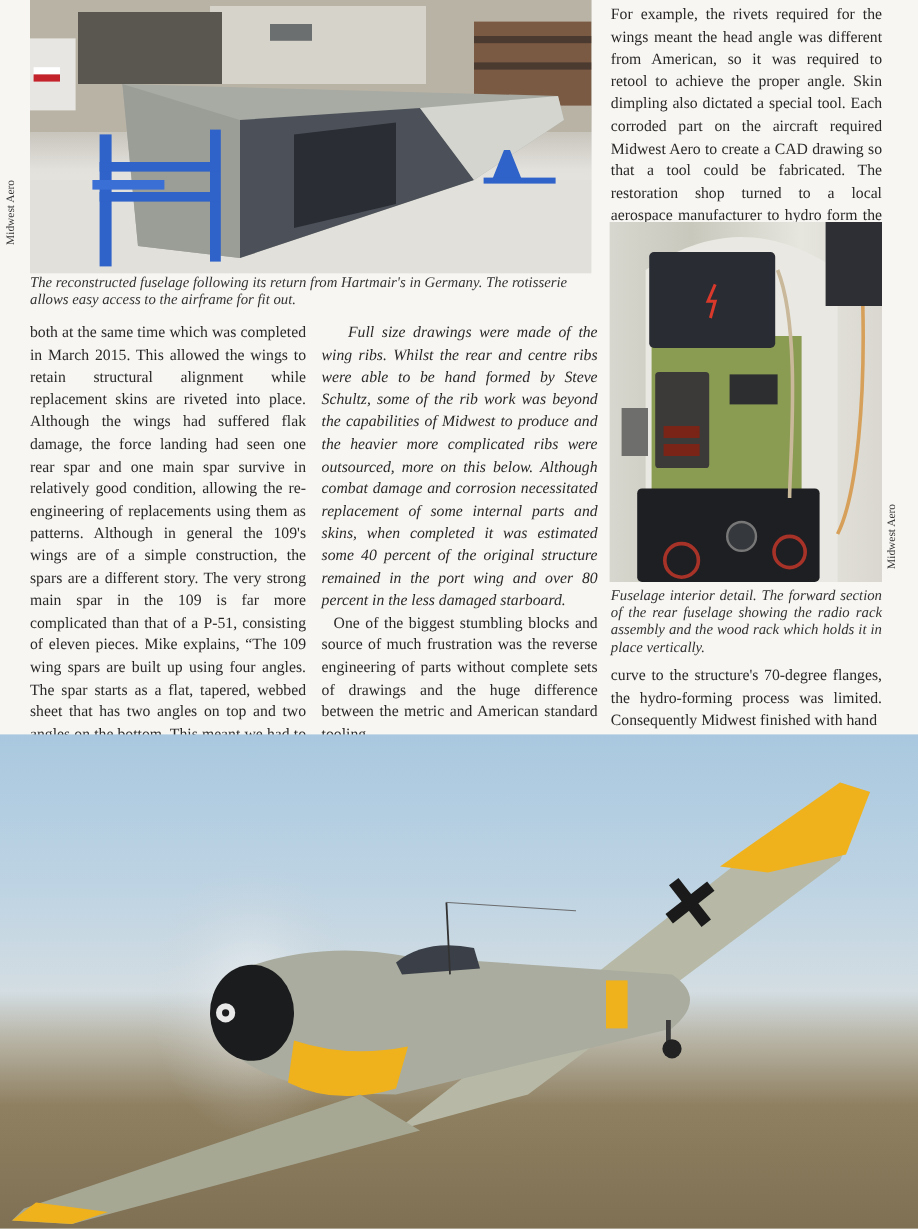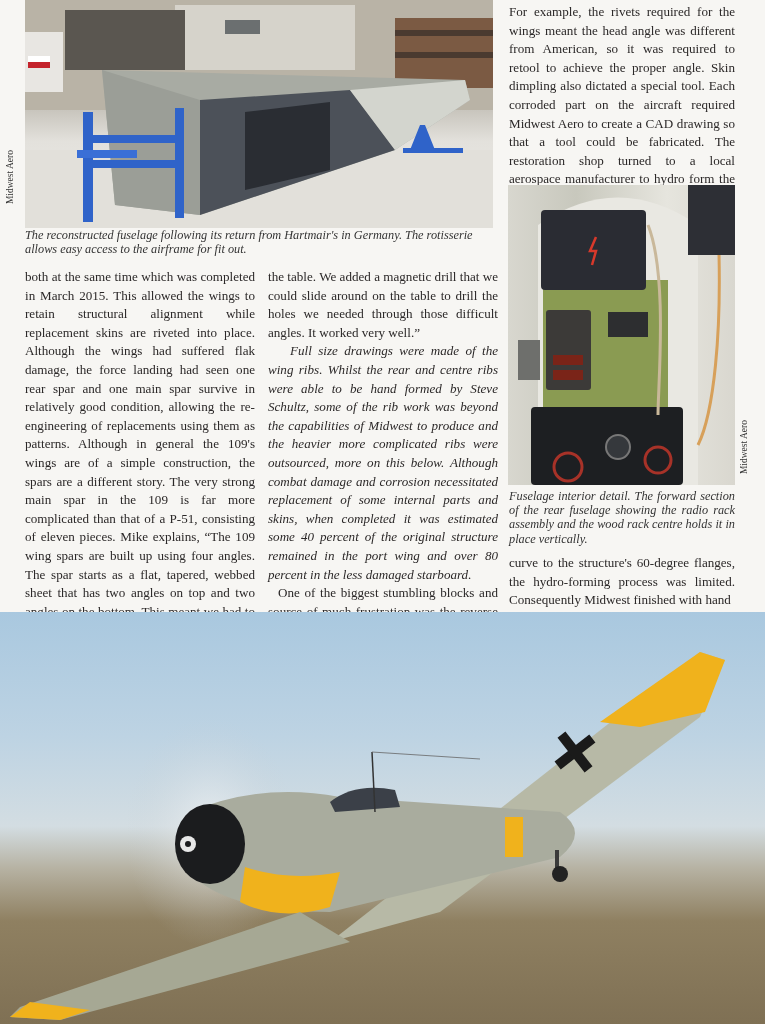--- a/index.html
+++ b/index.html
@@ -95,34 +95,33 @@
     <rect x="23" y="222" width="152" height="78" rx="4" fill="#1d1f22"></rect>
     <circle cx="110" cy="262" r="12" fill="#35383c" stroke="#777" stroke-width="2"></circle>
     <circle cx="60" cy="282" r="14" fill="none" stroke="#a73228" stroke-width="3"></circle>
     <circle cx="150" cy="275" r="13" fill="none" stroke="#a73228" stroke-width="3"></circle>
     <path d="M140,40 C160,90 150,200 150,230" stroke="#c9b89a" stroke-width="3" fill="none"></path>
     <path d="M210,40 C215,150 205,230 190,260" stroke="#d7a05a" stroke-width="3" fill="none"></path>
     <rect x="180" y="0" width="47" height="70" fill="#2d2f35"></rect>
   </svg>
 </div>
 <div class="abs credit" style="left:739px; top:420px;">Midwest Aero</div>
-<div class="abs caption" style="left:509px; top:489px; width:226px; text-align:justify;">Fuselage interior detail. The forward section of the rear fuselage showing the radio rack assembly and the wood rack centre holds it in place vertically.</div>
+<div class="abs caption" style="left:509px; top:489px; width:226px; text-align:justify;">Fuselage interior detail. The forward section of the rear fuselage showing the radio rack assembly and the wood rack which holds it in place vertically.</div>
 
 <div class="abs col" style="left:25px; top:268px; width:230px;">
   <p>both at the same time which was completed in March 2015. This allowed the wings to retain structural alignment while replacement skins are riveted into place. Although the wings had suffered flak damage, the force landing had seen one rear spar and one main spar survive in relatively good condition, allowing the re-engineering of replacements using them as patterns. Although in general the 109's wings are of a simple construction, the spars are a different story. The very strong main spar in the 109 is far more complicated than that of a P-51, consisting of eleven pieces. Mike explains, “The 109 wing spars are built up using four angles. The spar starts as a flat, tapered, webbed sheet that has two angles on top and two angles on the bottom. This meant we had to drill perpendicular to the face of the spar; we didn't dare try to do it by hand. We conceived and built a stable steel table and built a jig to bolt the spar to</p>
 </div>
 
 <div class="abs col" style="left:268px; top:268px; width:230px;">
-  <p>the table. We added a magnetic drill that we could slide around on the table to drill the holes we needed through those difficult angles. It worked very well.”</p>
   <p class="indent">Full size drawings were made of the wing ribs. Whilst the rear and centre ribs were able to be hand formed by Steve Schultz, some of the rib work was beyond the capabilities of Midwest to produce and the heavier more complicated ribs were outsourced, more on this below. Although combat damage and corrosion necessitated replacement of some internal parts and skins, when completed it was estimated some 40 percent of the original structure remained in the port wing and over 80 percent in the less damaged starboard.</p>
   <p class="indent-s">One of the biggest stumbling blocks and source of much frustration was the reverse engineering of parts without complete sets of drawings and the huge difference between the metric and American standard tooling.</p>
 </div>
 
 <div class="abs col" style="left:509px; top:554px; width:226px;">
-  <p>curve to the structure's 60-degree flanges, the hydro-forming process was limited. Consequently Midwest finished with hand</p>
+  <p>curve to the structure's 70-degree flanges, the hydro-forming process was limited. Consequently Midwest finished with hand</p>
 </div>
 
 <div id="photo3" class="abs" role="img" aria-label="Bf 109 with yellow nose and wingtips banking in flight over farmland">
   <svg width="765" height="412" viewBox="0 0 765 412">
     <defs>
       <radialGradient id="prop" cx="50%" cy="50%" r="50%">
         <stop offset="0%" stop-color="#ffffff" stop-opacity="0.55"></stop>
         <stop offset="100%" stop-color="#c8cfd3" stop-opacity="0"></stop>
       </radialGradient>
     </defs>

